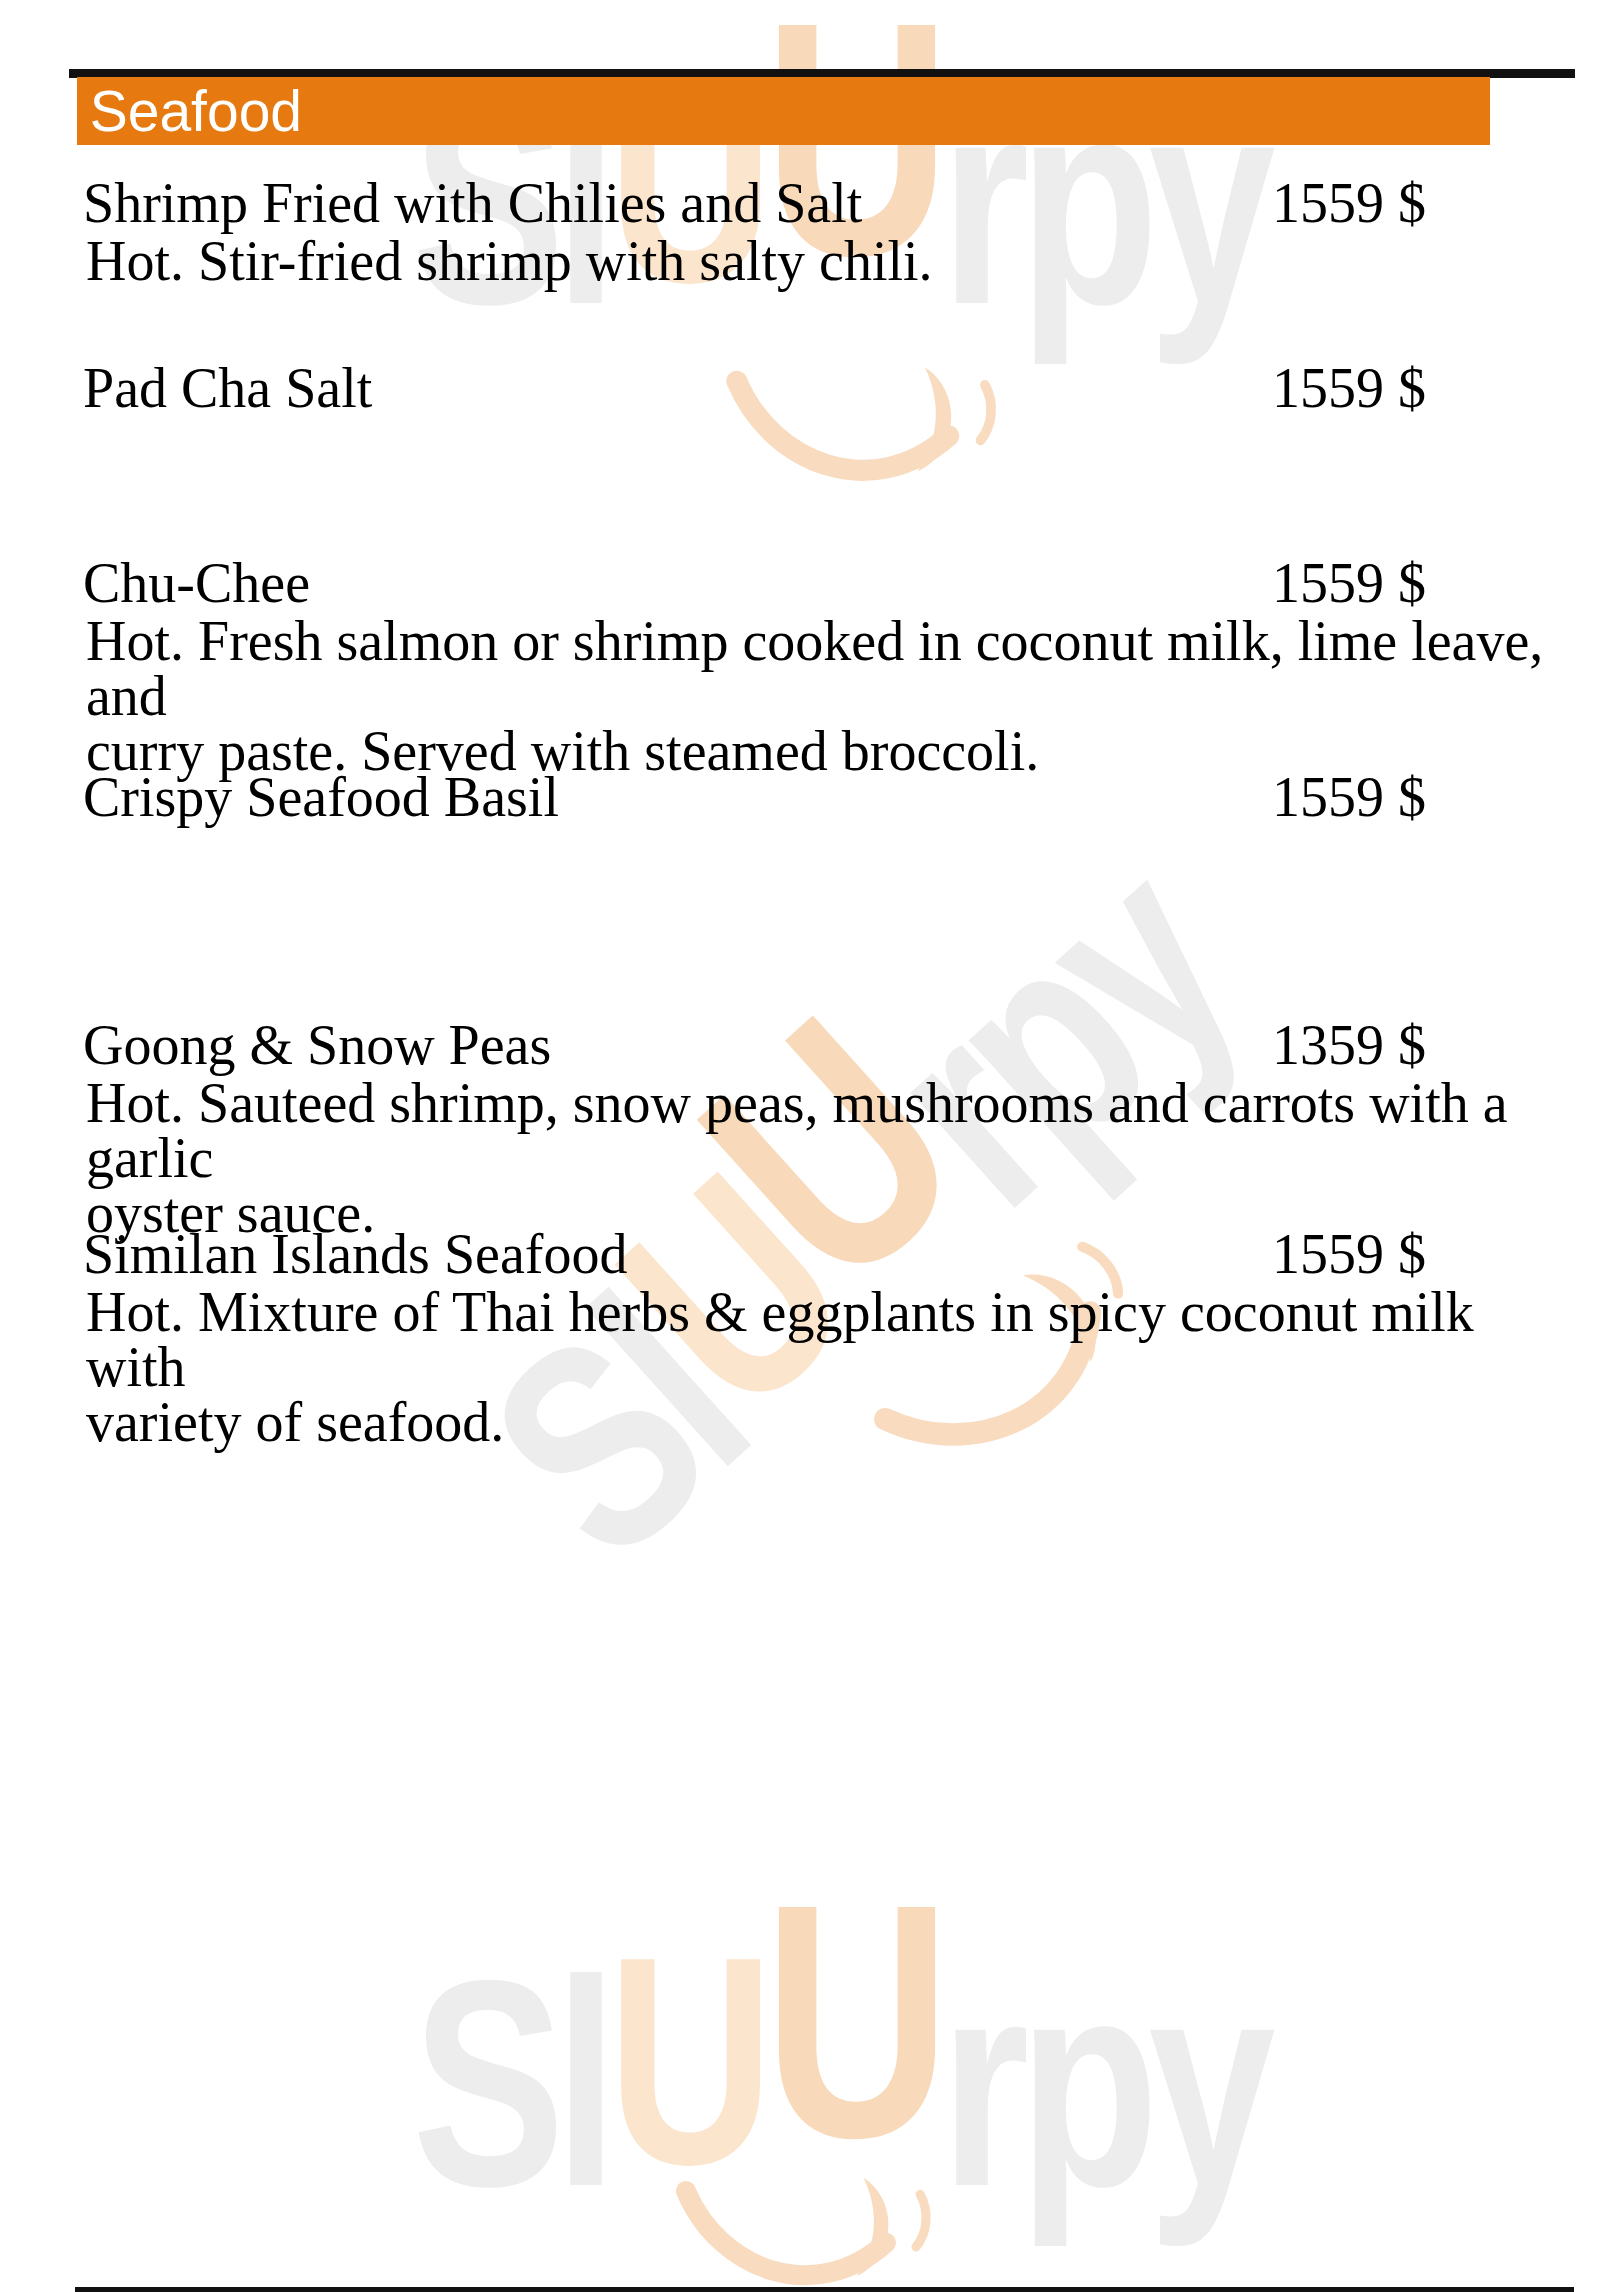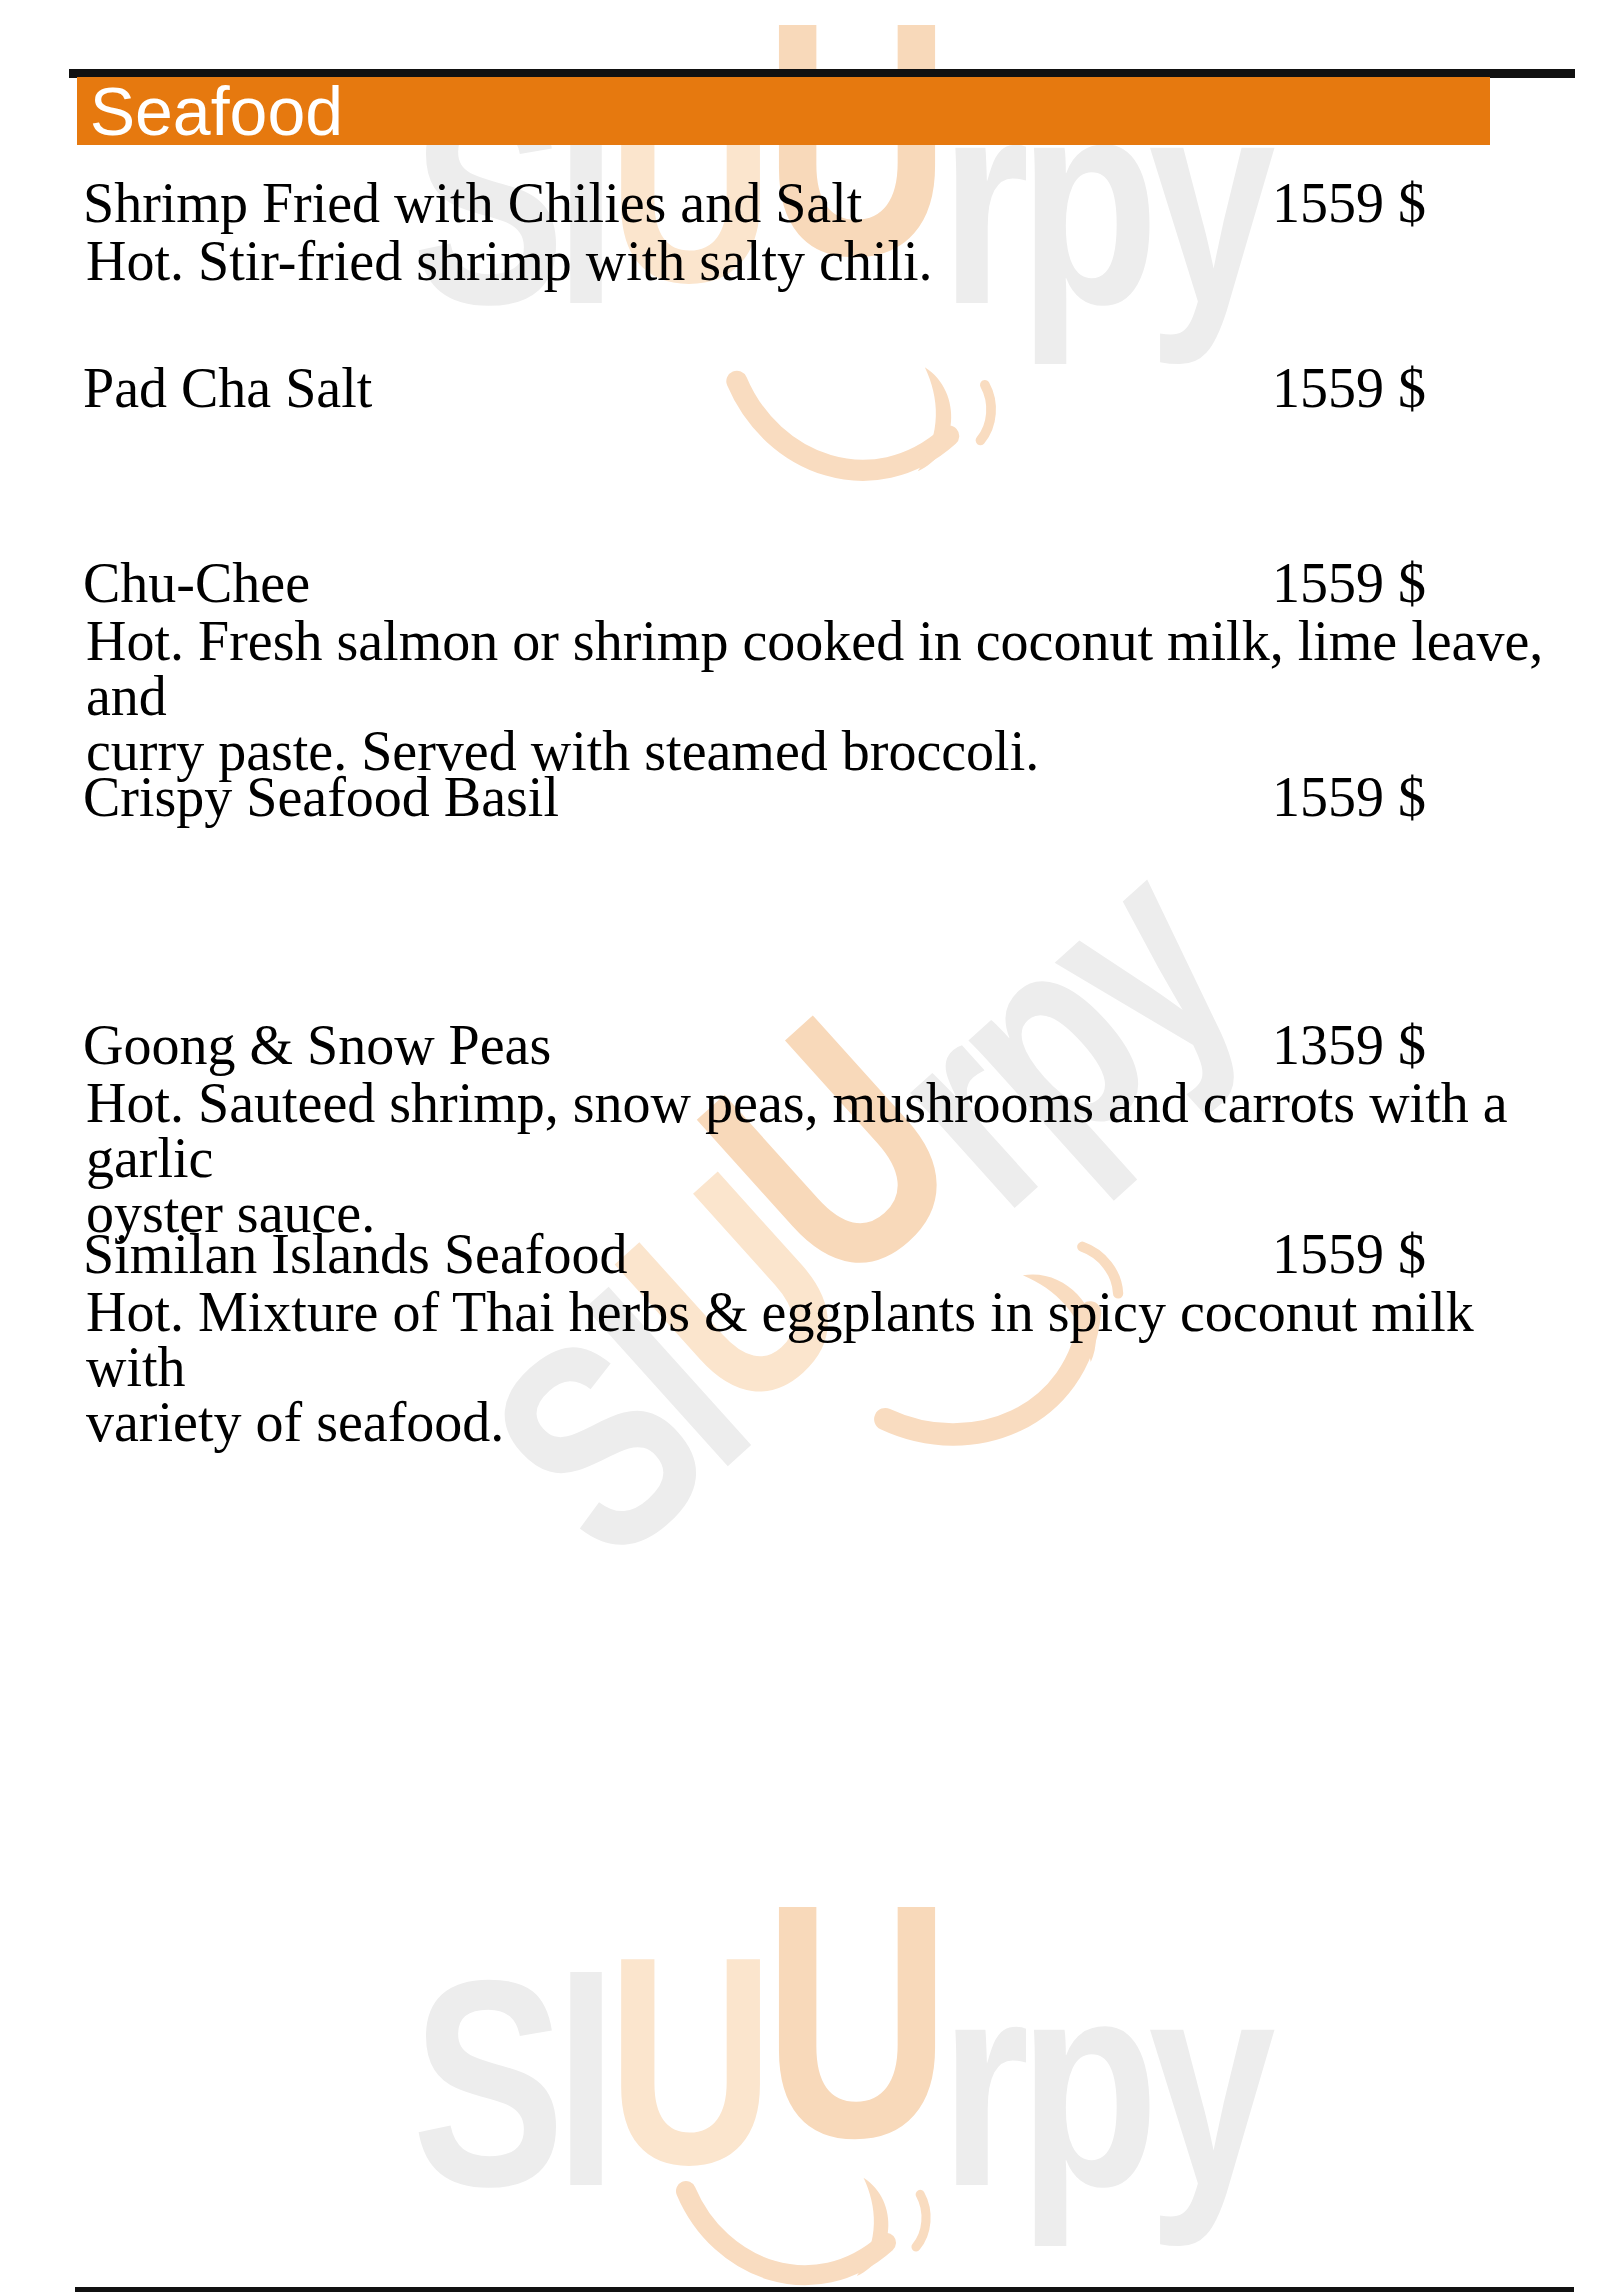--- a/index.html
+++ b/index.html
@@ -62,21 +62,21 @@
     background: var(--header-orange);
     z-index: 2;
     display: flex;
     align-items: center;
   }
   .section-title {
     margin: 0;
     padding-left: 12.7px;
     font-family: "Liberation Sans", sans-serif;
     font-weight: normal;
-    font-size: 68px;
+    font-size: 57px;
     line-height: 1;
     color: #ffffff;
   }
 
   
   .menu { position: absolute; left: 0; top: 0; width: 100%; height: 100%; z-index: 1; }
   .item {
     position: absolute;
     left: 83px;
     width: 1470px;

